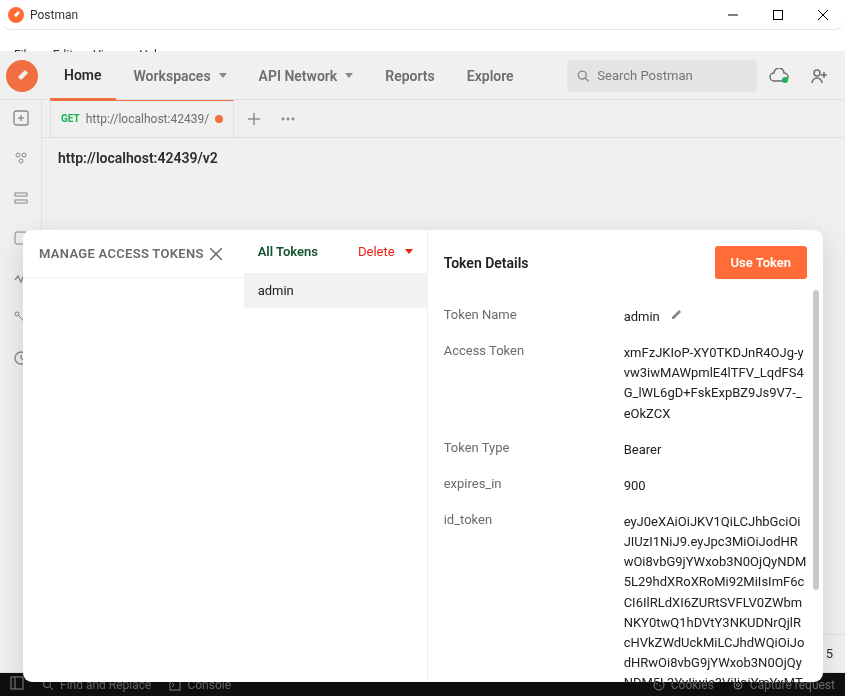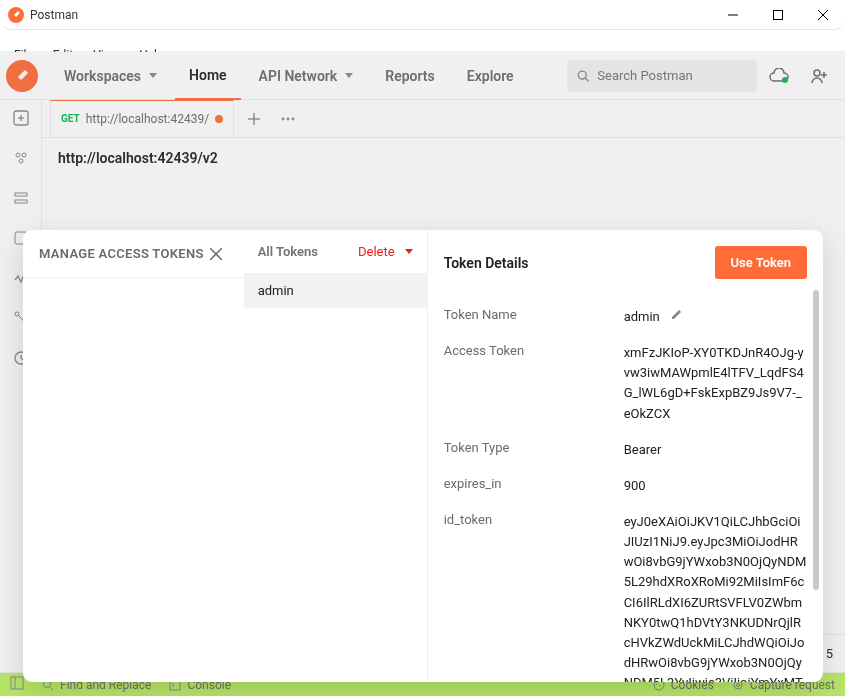--- a/index.html
+++ b/index.html
@@ -43,32 +43,32 @@
     .tab-dirty{ width:8px;height:8px;background:#ff6c37;border-radius:50%;}
     .tab-plus,.tab-more{ width:28px;height:28px;display:flex;align-items:center;justify-content:center;color:#6b6b6b;cursor:pointer;}
     
     .req-row{ padding: 12px 16px; font-size:14px; font-weight:600; color:#212121;}
     
     .sub-tabs{ position:absolute; left:42px; right:0; bottom:24px; height:38px; border-top:1px solid #ededed; display:flex; align-items:center; padding:0 12px; gap:22px; background:#fff;}
     .sub-tab{ font-size:13px; color:#6b6b6b; cursor:pointer;}
     .sub-tab .count{ color:#0cbb52;}
     .sub-right{margin-left:auto; display:flex; align-items:center; gap:16px;}
     
-    .statusbar{ position:absolute; left:0; right:0; bottom:0; height:24px; border-top:1px solid #ededed; display:flex; align-items:center; padding:0 10px; gap:18px; font-size:12px; color:#6b6b6b; background:#bef264;}
+    .statusbar{ position:absolute; left:0; right:0; bottom:0; height:24px; border-top:1px solid #ededed; display:flex; align-items:center; padding:0 10px; gap:18px; font-size:12px; color:#6b6b6b; background:#000000;}
     .statusbar .sp{flex:1}
     
     
     .modal{ position:absolute; z-index:10; left:23px; top:178px; width:800px; height:452px; background:#fff; border-radius:9px; box-shadow:0 8px 28px rgba(0,0,0,0.14); display:flex; overflow:hidden;}
     .modal-header{ height:48px; display:flex; align-items:center; justify-content:space-between; padding:0 16px; border-bottom:1px solid #f0f0f0;}
     .modal-title{ font-size:13px; font-weight:600; color:#6b6b6b; letter-spacing:0.3px;}
     .modal-close{ width:24px;height:24px;display:flex;align-items:center;justify-content:center;cursor:pointer;color:#6b6b6b;}
     .modal-body{ flex:1; display:flex; overflow:hidden;}
     .token-list{ width:184px; border-right:1px solid #f0f0f0; display:flex; flex-direction:column;}
     .token-list-head{ display:flex; justify-content:space-between; align-items:center; padding:14px 14px;}
-    .tl-all{ font-size:13px; font-weight:600; color:#737373;}
+    .tl-all{ font-size:13px; font-weight:600; color:#14532d;}
     .tl-del{ display:flex; align-items:center; gap:10px; color:#eb2013; font-size:13px; cursor:pointer;}
     .tl-del .caret{width:0;height:0;border-left:4px solid transparent;border-right:4px solid transparent;border-top:5px solid #eb2013;}
     .token-item{ padding:10px 14px; font-size:13px; color:#212121; background:#f2f2f2; cursor:pointer;}
     
     .token-details{ flex:1; padding:16px; overflow:auto; position:relative;}
     .td-head{ display:flex; align-items:center; justify-content:space-between; margin-bottom:28px;}
     .td-title{ font-size:14px; font-weight:600; color:#212121;}
     .use-btn{ background:#ff6c37; color:#fff; border:none; padding:9px 16px; font-size:13px; font-weight:600; border-radius:3px; cursor:pointer;}
     
     .field-row{ display:flex; align-items:flex-start; margin-bottom:16px; font-size:13px;}
@@ -119,22 +119,22 @@
 
 <div class="app-body">
   <div class="overlay-dim"></div>
 
   <div class="topbar">
     <div class="logo-circ">
       <svg width="18" height="18" viewBox="0 0 18 18">
           <path d="M12 3 L5 10 L8 13 L15 6 Z" fill="#fff"></path>
         </svg>
     </div>
+    <div class="nav-item active">Home</div>
     <div class="nav-item with-caret">Workspaces</div>
-    <div class="nav-item active">Home</div>
     <div class="nav-item with-caret">API Network</div>
     <div class="nav-item">Reports</div>
     <div class="nav-item">Explore</div>
     <div class="spacer"></div>
     <div class="search-box">
       <svg width="14" height="14" viewBox="0 0 14 14">
           <circle cx="6" cy="6" r="4.5" fill="none" stroke="#888" stroke-width="1.5"></circle>
           <line x1="9.5" y1="9.5" x2="13" y2="13" stroke="#888" stroke-width="1.5"></line>
         </svg>
       <input placeholder="Search Postman" style="">

